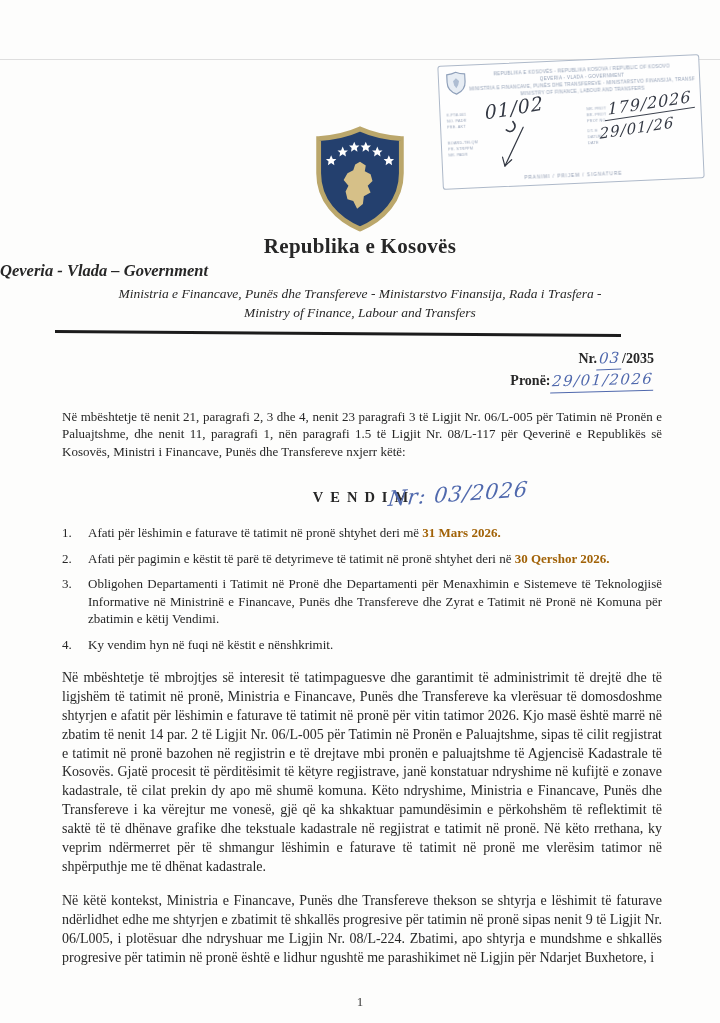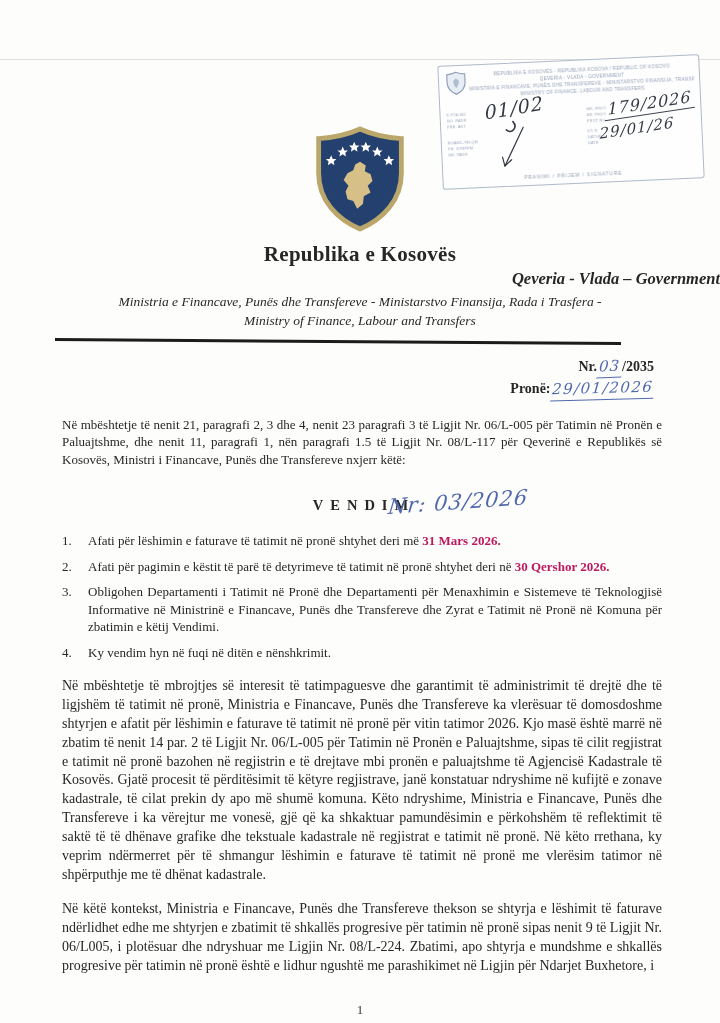--- a/index.html
+++ b/index.html
@@ -42,23 +42,23 @@
   .stamp-squiggle{position:absolute;left:50px;top:56px;}
   .stamp-bottom{
     position:absolute;left:0;right:0;bottom:5px;text-align:center;
     font-family:"Liberation Sans",sans-serif;font-size:4.6px;letter-spacing:1px;
     color:#8d99b0;filter:blur(.45px);
   }
 
   
   .content{position:relative;padding-top:124px;}
   .emblem{display:block;margin:0 auto;}
-  .h1{font-size:21px;font-weight:bold;text-align:center;line-height:1.2;margin-top:8px;letter-spacing:.3px;}
+  .h1{font-size:21px;font-weight:bold;text-align:center;line-height:1.2;letter-spacing:.3px;}
   .h2{font-size:19px;font-weight:bold;text-align:center;line-height:1.25;}
-  .h3{font-size:16.5px;font-weight:bold;font-style:italic;text-align:right;margin-top:2px;}
+  .h3{font-size:16.5px;font-weight:bold;font-style:italic;text-align:left;margin-top:2px;}
   .h4,.h5{font-size:13.5px;font-style:italic;text-align:center;line-height:1.4;}
   .h4{margin-top:4px;}
   .rule{width:566px;height:3px;background:#1c1c1c;margin:9px 0 0 55px;transform:rotate(.4deg);}
 
   
   .ref{text-align:right;margin:13px 66px 0 0;font-weight:bold;font-size:14px;line-height:1.4;}
   .hw-blue{color:#5069ad;font-family:"DejaVu Serif",serif;font-style:italic;font-weight:normal;}
   .nr-value{display:inline-block;border-bottom:1.5px solid #5069ad;font-size:15px;
     transform:rotate(-2deg) skewX(-6deg);padding:0 2px;letter-spacing:1px;}
   .date-value{display:inline-block;border-bottom:1.5px solid #5069ad;font-size:15px;
@@ -71,21 +71,21 @@
   .vendim-hw{position:absolute;left:388px;top:0;font-size:21px;color:#5069ad;
     font-family:"DejaVu Serif",serif;font-style:italic;
     transform:rotate(-4deg) skewX(-10deg);letter-spacing:1px;white-space:nowrap;}
   .list{margin:10px 58px 0 62px;}
   .list-item{display:flex;margin-bottom:8px;font-size:13px;line-height:1.345;}
   .num{width:26px;flex:none;}
   .item-text{flex:1;text-align:justify;}
   .arsyetimi{text-align:center;font-weight:bold;font-size:14px;letter-spacing:5px;margin-top:12px;}
   .para{margin:16px 58px 0 62px;font-size:14px;line-height:1.345;text-align:justify;}
   .pageno{text-align:center;margin-top:26px;font-size:13px;color:#3a3a3a;}
-  b{color:#be185d;}
+  b{color:#a16207;}
 </style>
 </head>
 <body>
 
 <div class="page">
   <div class="scanline"></div>
 
   <div class="stamp">
     <svg class="stamp-emblem" width="20" height="24" viewBox="0 0 20 24">
       <path d="M10 1 C8 2 4 3 1 3.2 L1 11 C1 17 5 21 10 23 C15 21 19 17 19 11 L19 3.2 C16 3 12 2 10 1 Z" fill="#e7edf4" stroke="#8fa0ba" stroke-width="1.2"></path>
@@ -173,21 +173,21 @@
       <div class="list-item">
         <span class="num">2.</span>
         <span class="item-text"><span>Afati për pagimin e këstit të parë të detyrimeve të tatimit në pronë shtyhet deri në </span><b>30 Qershor 2026.</b></span>
       </div>
       <div class="list-item">
         <span class="num">3.</span>
         <span class="item-text"><span>Obligohen Departamenti i Tatimit në Pronë dhe Departamenti për Menaxhimin e Sistemeve të Teknologjisë Informative në Ministrinë e Financave, Punës dhe Transfereve dhe Zyrat e Tatimit në Pronë në Komuna për zbatimin e këtij Vendimi.</span><b></b></span>
       </div>
       <div class="list-item">
         <span class="num">4.</span>
-        <span class="item-text"><span>Ky vendim hyn në fuqi në ditën e nënshkrimit.</span><b></b></span>
+        <span class="item-text"><span>Ky vendim hyn në fuqi në këstit e nënshkrimit.</span><b></b></span>
       </div>
     </div>
 
     <div class="para">Në mbështetje të mbrojtjes së interesit të tatimpaguesve dhe garantimit të administrimit të drejtë dhe të ligjshëm të tatimit në pronë, Ministria e Financave, Punës dhe Transfereve ka vlerësuar të domosdoshme shtyrjen e afatit për lëshimin e faturave të tatimit në pronë për vitin tatimor 2026. Kjo masë është marrë në zbatim të nenit 14 par. 2 të Ligjit Nr. 06/L-005 për Tatimin në Pronën e Paluajtshme, sipas të cilit regjistrat e tatimit në pronë bazohen në regjistrin e të drejtave mbi pronën e paluajtshme të Agjencisë Kadastrale të Kosovës. Gjatë procesit të përditësimit të këtyre regjistrave, janë konstatuar ndryshime në kufijtë e zonave kadastrale, të cilat prekin dy apo më shumë komuna. Këto ndryshime, Ministria e Financave, Punës dhe Transfereve i ka vërejtur me vonesë, gjë që ka shkaktuar pamundësimin e përkohshëm të reflektimit të saktë të të dhënave grafike dhe tekstuale kadastrale në regjistrat e tatimit në pronë. Në këto rrethana, ky veprim ndërmerret për të shmangur lëshimin e faturave të tatimit në pronë me vlerësim tatimor në shpërputhje me të dhënat kadastrale.</div>
     <div class="para">Në këtë kontekst, Ministria e Financave, Punës dhe Transfereve thekson se shtyrja e lëshimit të faturave ndërlidhet edhe me shtyrjen e zbatimit të shkallës progresive për tatimin në pronë sipas nenit 9 të Ligjit Nr. 06/L005, i plotësuar dhe ndryshuar me Ligjin Nr. 08/L-224. Zbatimi, apo shtyrja e mundshme e shkallës progresive për tatimin në pronë është e lidhur ngushtë me parashikimet në Ligjin për Ndarjet Buxhetore, i</div>
 
     <div class="pageno">1</div>
   </div>
 </div>
 

